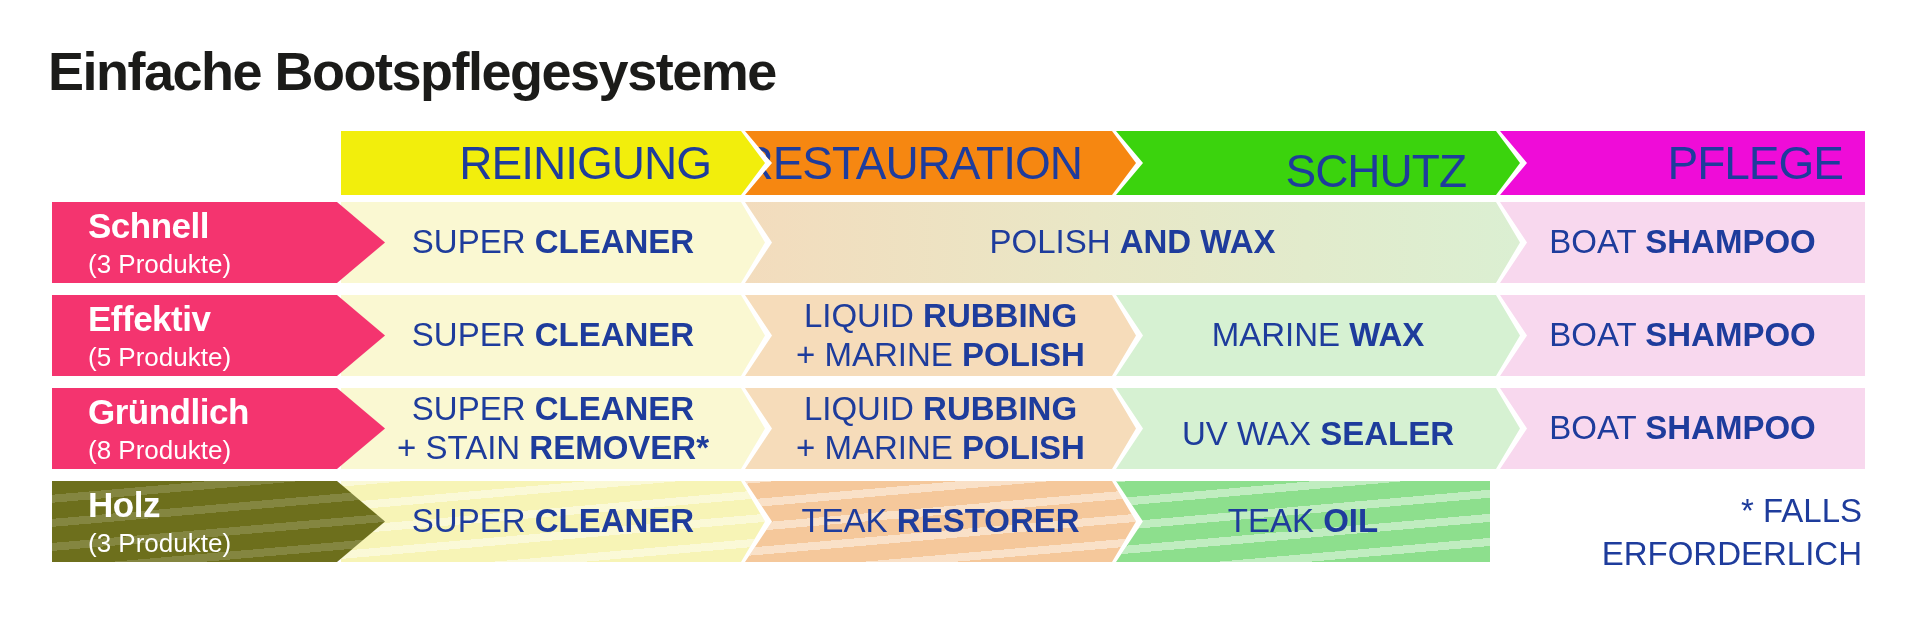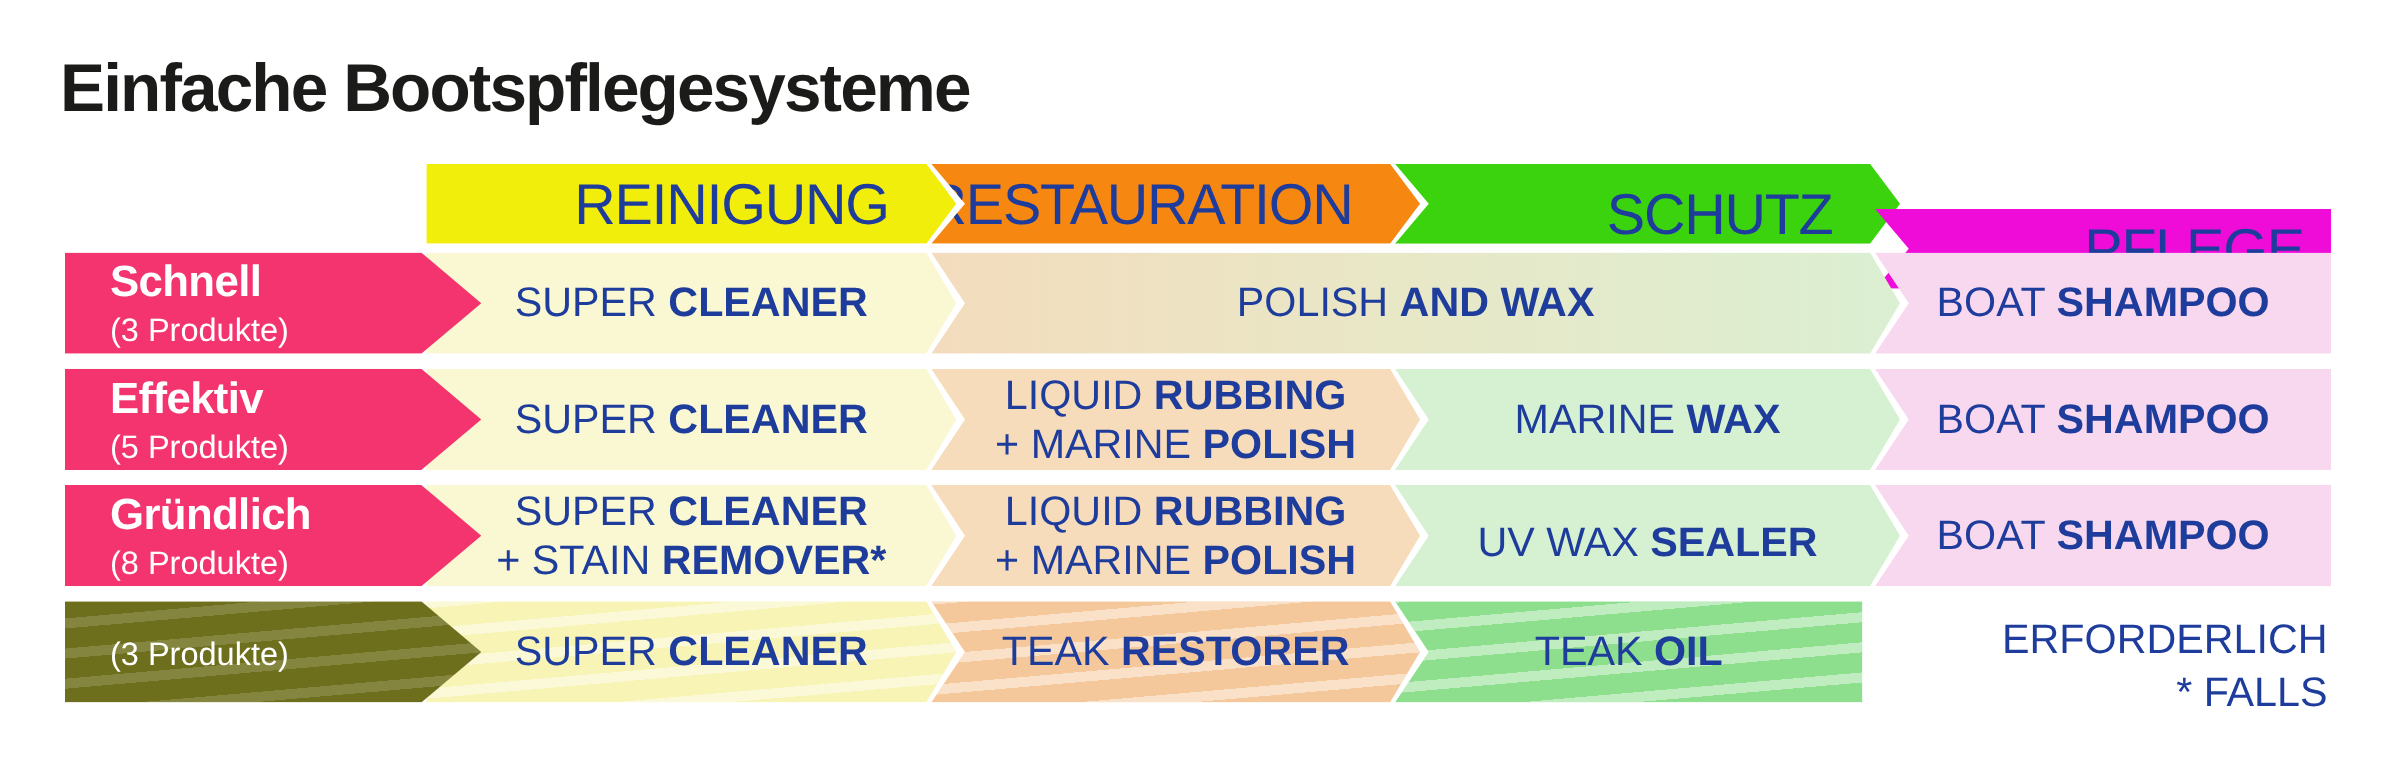--- a/index.html
+++ b/index.html
@@ -26,21 +26,21 @@
   <div id="grid">
       <div class="header-arrow" style="left: 341px; top: 131px; width: 424px; height: 64px; background: rgb(242, 238, 12); clip-path: polygon(0px 0px, 400px 0px, 424px 32px, 400px 64px, 0px 64px); padding-right: 54px;">
         <span>REINIGUNG</span>
       </div>
       <div class="header-arrow" style="left: 745px; top: 131px; width: 391px; height: 64px; background: rgb(246, 135, 17); clip-path: polygon(0px 0px, 367px 0px, 391px 32px, 367px 64px, 0px 64px, 27px 32px); padding-right: 54px;">
         <span>RESTAURATION</span>
       </div>
       <div class="header-arrow" style="left: 1116px; top: 131px; width: 404px; height: 80px; background: rgb(59, 211, 13); clip-path: polygon(0px 0px, 380px 0px, 404px 32px, 380px 64px, 0px 64px, 27px 32px); padding-right: 54px;">
         <span>SCHUTZ</span>
       </div>
-      <div class="header-arrow" style="left: 1500px; top: 131px; width: 365px; height: 64px; background: rgb(239, 12, 216); clip-path: polygon(0px 0px, 365px 0px, 365px 64px, 0px 64px, 27px 32px); padding-right: 22px; margin-top: 36px;">
+      <div class="header-arrow" style="left: 1500px; top: 131px; width: 365px; height: 64px; background: rgb(239, 12, 216); clip-path: polygon(0px 0px, 365px 0px, 365px 64px, 0px 64px, 27px 32px); padding-right: 22px;">
         <span>PFLEGE</span>
       </div>
       <div class="cell" style="left: 341px; top: 202px; width: 424px; height: 81px; background: rgb(250, 248, 210); clip-path: polygon(0px 0px, 400px 0px, 424px 40.5px, 400px 81px, 0px 81px);">
         <div class="product-label">
           <div class="product-line"><span>SUPER </span><span class="b">CLEANER</span></div>
         </div>
       </div>
       <div class="cell" style="left: 745px; top: 202px; width: 775px; height: 81px; background: linear-gradient(90deg, rgb(243, 220, 189) 0%, rgb(233, 231, 198) 45%, rgb(219, 239, 210) 100%); clip-path: polygon(0px 0px, 751px 0px, 775px 40.5px, 751px 81px, 0px 81px, 27px 40.5px);">
         <div class="product-label">
           <div class="product-line"><span>POLISH </span><span class="b">AND WAX</span></div>
@@ -115,20 +115,21 @@
         <div class="product-label">
           <div class="product-line"><span>TEAK </span><span class="b">RESTORER</span></div>
         </div>
       </div>
       <div class="cell" style="left: 1116px; top: 481px; width: 374px; height: 81px; background: repeating-linear-gradient(-5deg, rgba(255, 255, 255, 0) 0px, rgba(255, 255, 255, 0) 16px, rgba(255, 255, 255, 0.45) 16px, rgba(255, 255, 255, 0.45) 24px), rgb(141, 223, 141); clip-path: polygon(0px 0px, 374px 0px, 374px 81px, 0px 81px, 27px 40.5px);">
         <div class="product-label">
           <div class="product-line"><span>TEAK </span><span class="b">OIL</span></div>
         </div>
       </div>
       <div class="row-arrow" style="left: 52px; top: 481px; width: 333px; height: 81px; background: repeating-linear-gradient(-5deg, rgba(255, 255, 255, 0) 0px, rgba(255, 255, 255, 0) 16px, rgba(255, 255, 255, 0.16) 16px, rgba(255, 255, 255, 0.16) 24px), rgb(109, 111, 28); clip-path: polygon(0px 0px, 285px 0px, 333px 40.5px, 285px 81px, 0px 81px);">
+        <div class="row-name">Holz</div>
         <div class="row-sub">(3 Produkte)</div>
       </div>
     </div>
   <div class="footnote">
+    <div>* FALLS</div>
     <div>ERFORDERLICH</div>
-    <div>* FALLS</div>
   </div>
 </div>
 
 </body></html>

